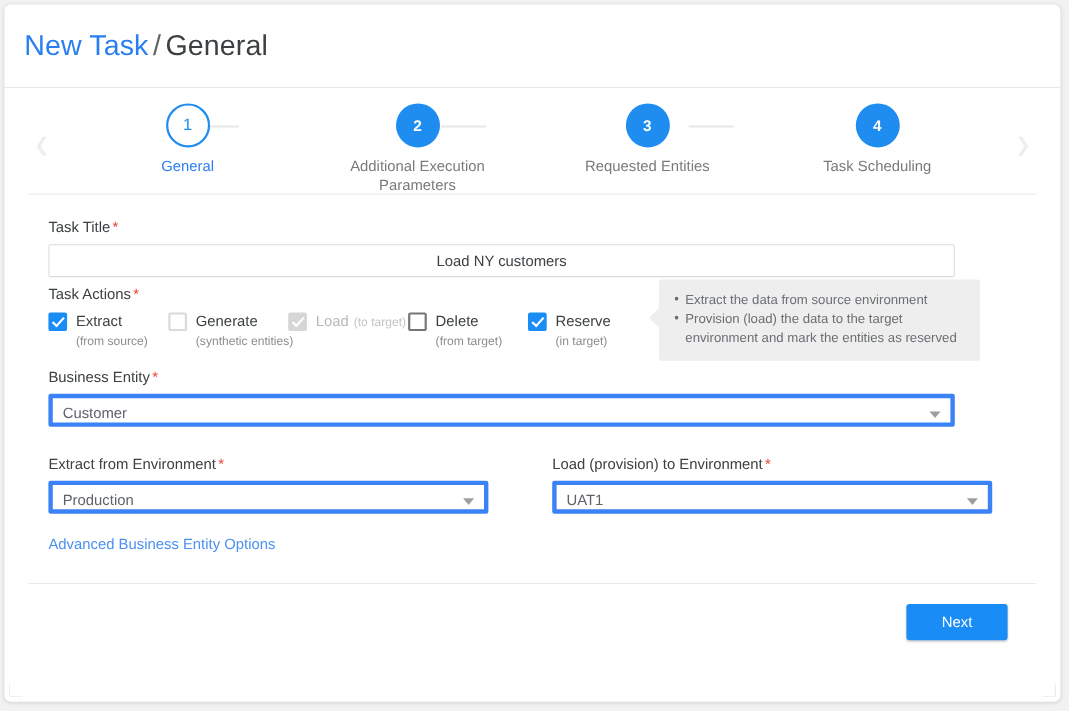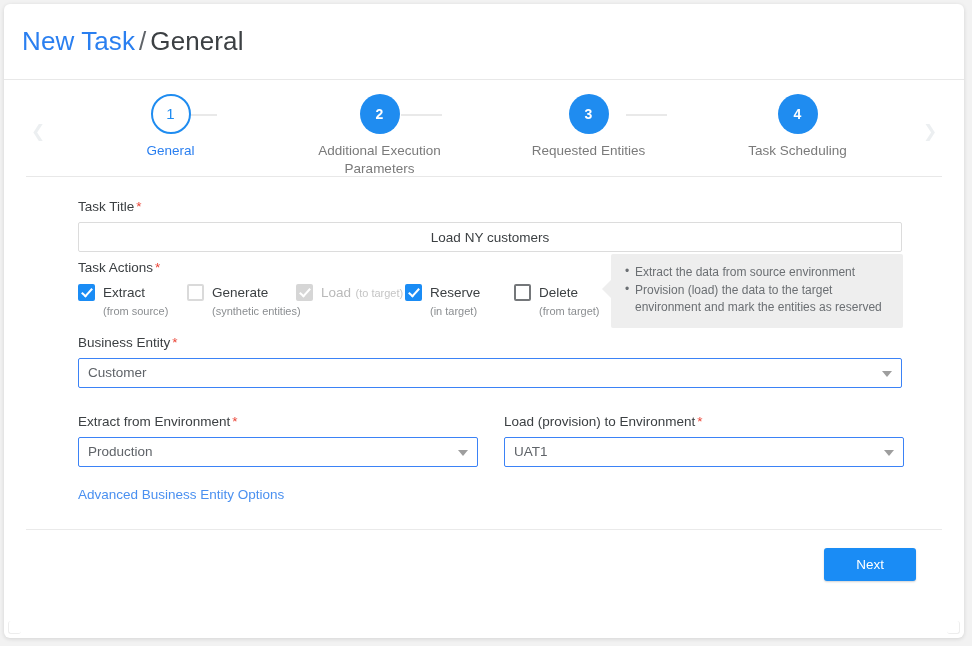--- a/index.html
+++ b/index.html
@@ -122,21 +122,21 @@
     line-height: 16px;
     text-align: center;
     cursor: pointer;
     user-select: none;
   }
   .nav-chevron.left  { left: 4px; }
   .nav-chevron.right { right: 4px; }
 
   
   .form {
-    padding: 22px 62px 0 74px;
+    padding: 22px 62px 0 40px;
     position: relative;
   }
   .field-label {
     font-size: 13.5px;
     color: #3c4043;
     margin-bottom: 7px;
     line-height: 16px;
   }
   .req { color: #ea4335; margin-left: 2px; }
 
@@ -154,21 +154,21 @@
     color: #3c4043;
     outline: none;
     text-align: center;
   }
   .text-input::placeholder { color: #9aa0a6; }
 
   .select {
     position: relative;
     box-sizing: border-box;
     height: 30px;
-    border: 1px solid #3b82f6;
+    border: 4px solid #3b82f6;
     border-radius: 2px;
     background: #fff;
     font-size: 13.5px;
     color: #5f6368;
     line-height: 28px;
     padding: 0 26px 0 9px;
     cursor: pointer;
     white-space: nowrap;
     overflow: hidden;
   }
@@ -240,21 +240,21 @@
     font-size: 11px;
     color: #8b8e91;
     line-height: 14px;
     margin-top: 1px;
     white-space: nowrap;
   }
   .check-item.disabled .check-sub { color: #c5c5c5; }
 
   .info-box {
     position: absolute;
-    left: 533px;
+    left: 555px;
     top: -6px;
     width: 292px;
     box-sizing: border-box;
     background: #eeeeee;
     padding: 10px 12px 11px 14px;
     border-radius: 2px;
   }
   .info-box::before {
     content: "";
     position: absolute;
@@ -405,32 +405,32 @@
 
           <div class="check-item disabled">
             <span class="box checked dis"></span>
             <span class="check-text">
               <span class="check-name">Load</span>
               <span class="check-sub">(to target)</span>
             </span>
           </div>
 
           <div class="check-item">
+            <span class="box empty"></span>
+            <span class="check-text">
+              <span class="check-name">Delete</span>
+              <span class="check-sub">(from target)</span>
+            </span>
+          </div>
+
+          <div class="check-item">
             <span class="box checked"></span>
             <span class="check-text">
               <span class="check-name">Reserve</span>
               <span class="check-sub">(in target)</span>
-            </span>
-          </div>
-
-          <div class="check-item">
-            <span class="box empty"></span>
-            <span class="check-text">
-              <span class="check-name">Delete</span>
-              <span class="check-sub">(from target)</span>
             </span>
           </div>
         </div>
 
         <div class="info-box">
           <div class="info-line">Extract the data from source environment</div>
           <div class="info-line">Provision (load) the data to the target environment and mark the entities as reserved</div>
         </div>
       </div>
 

